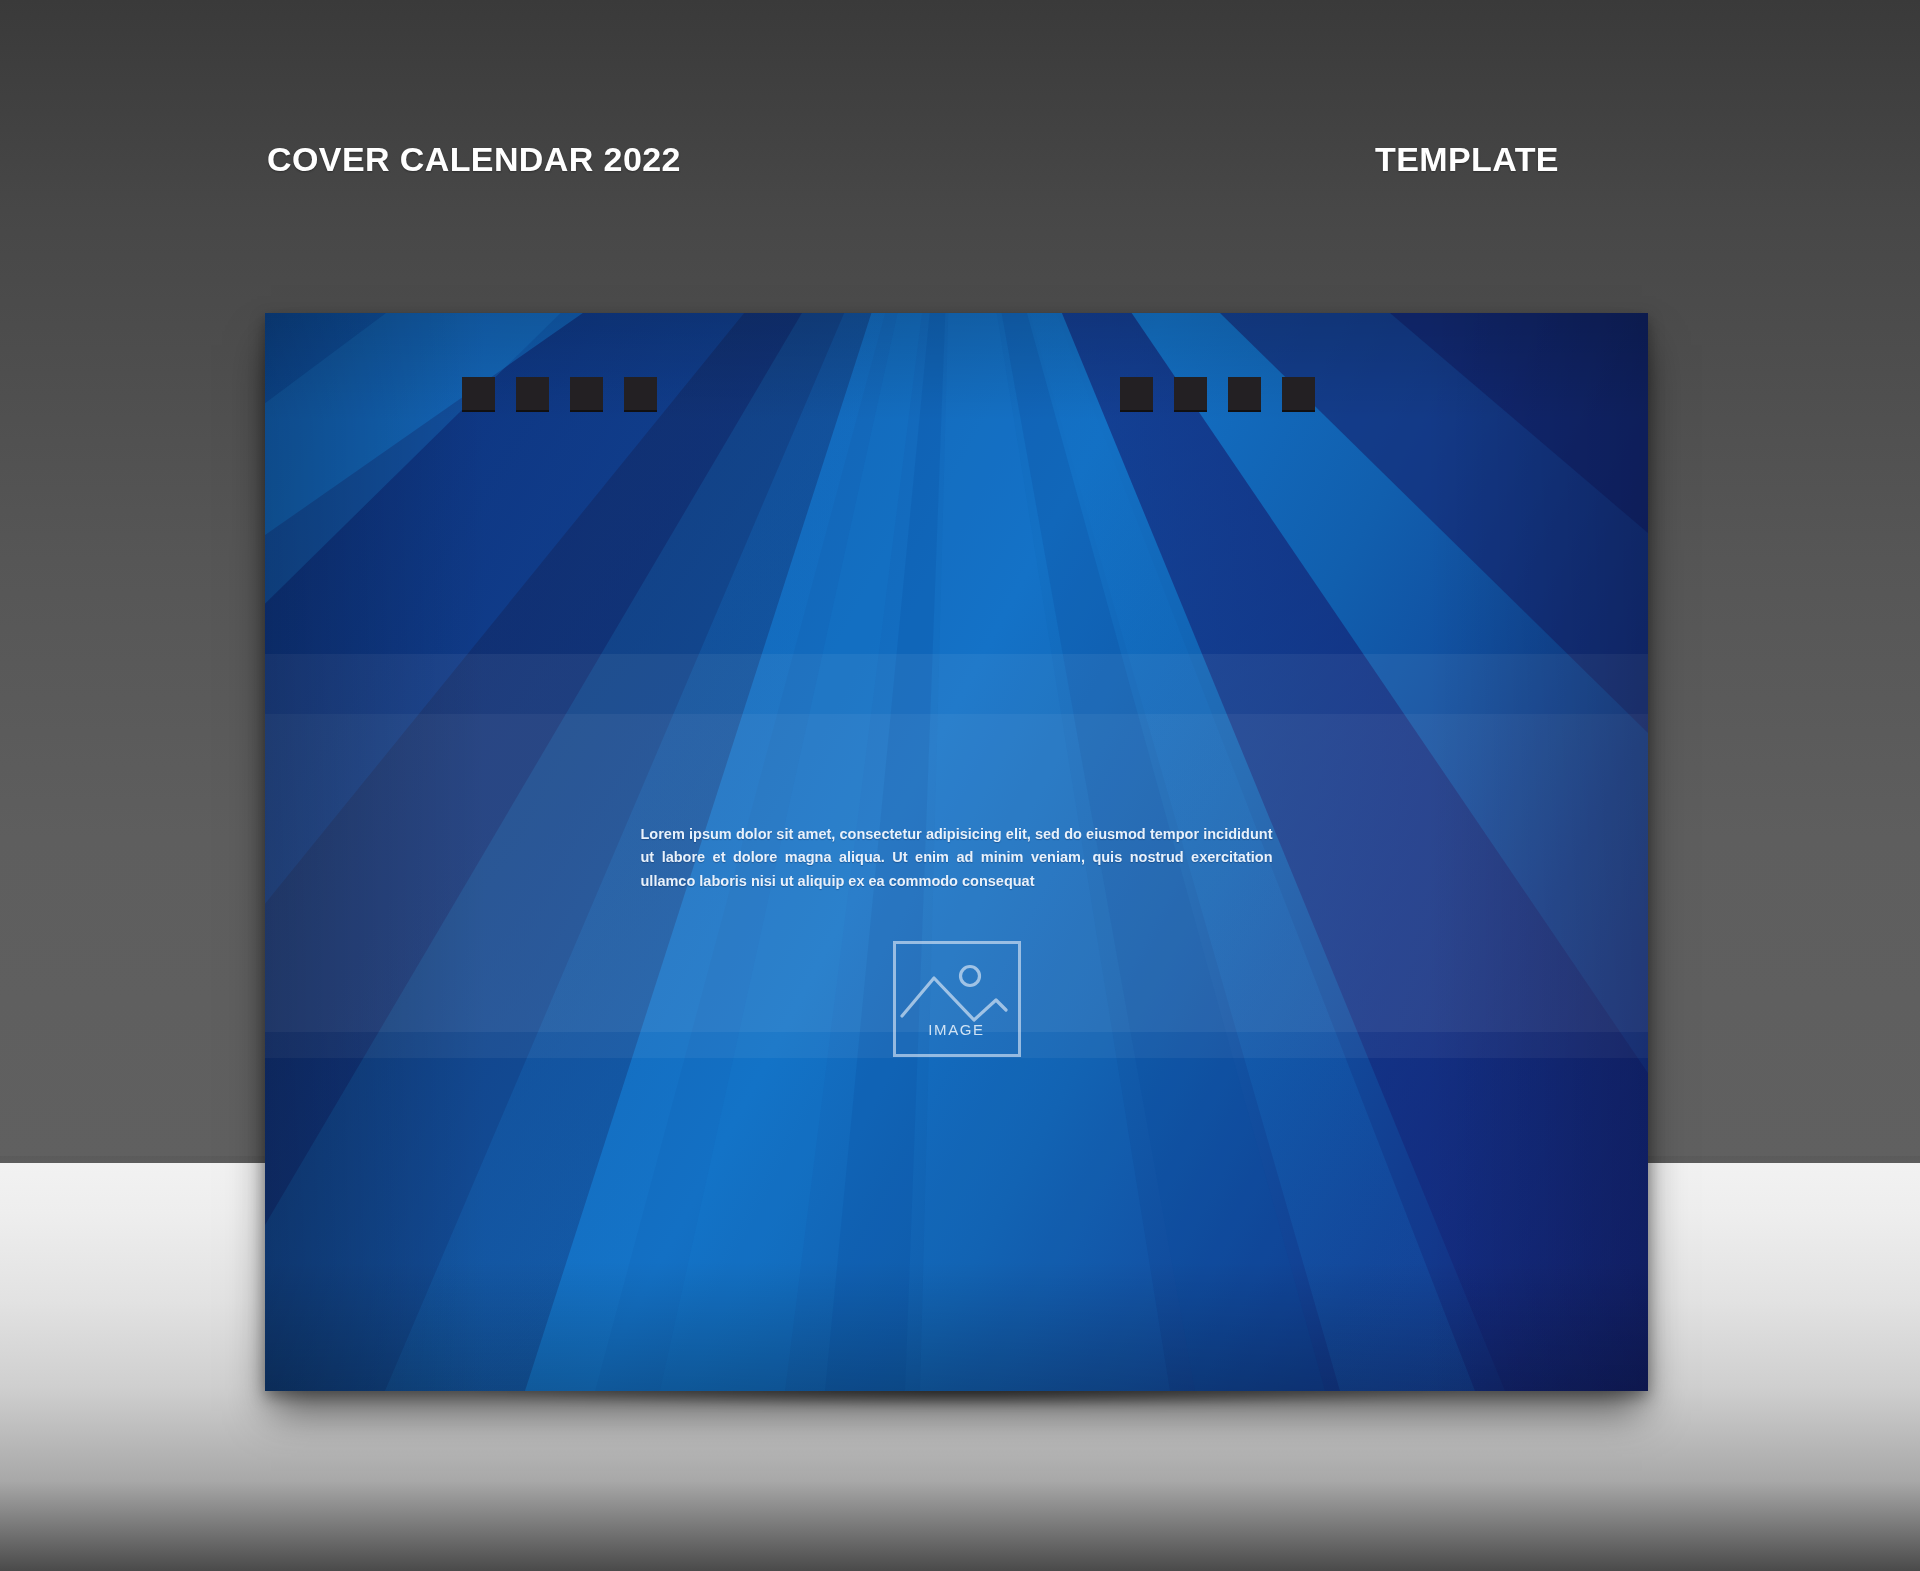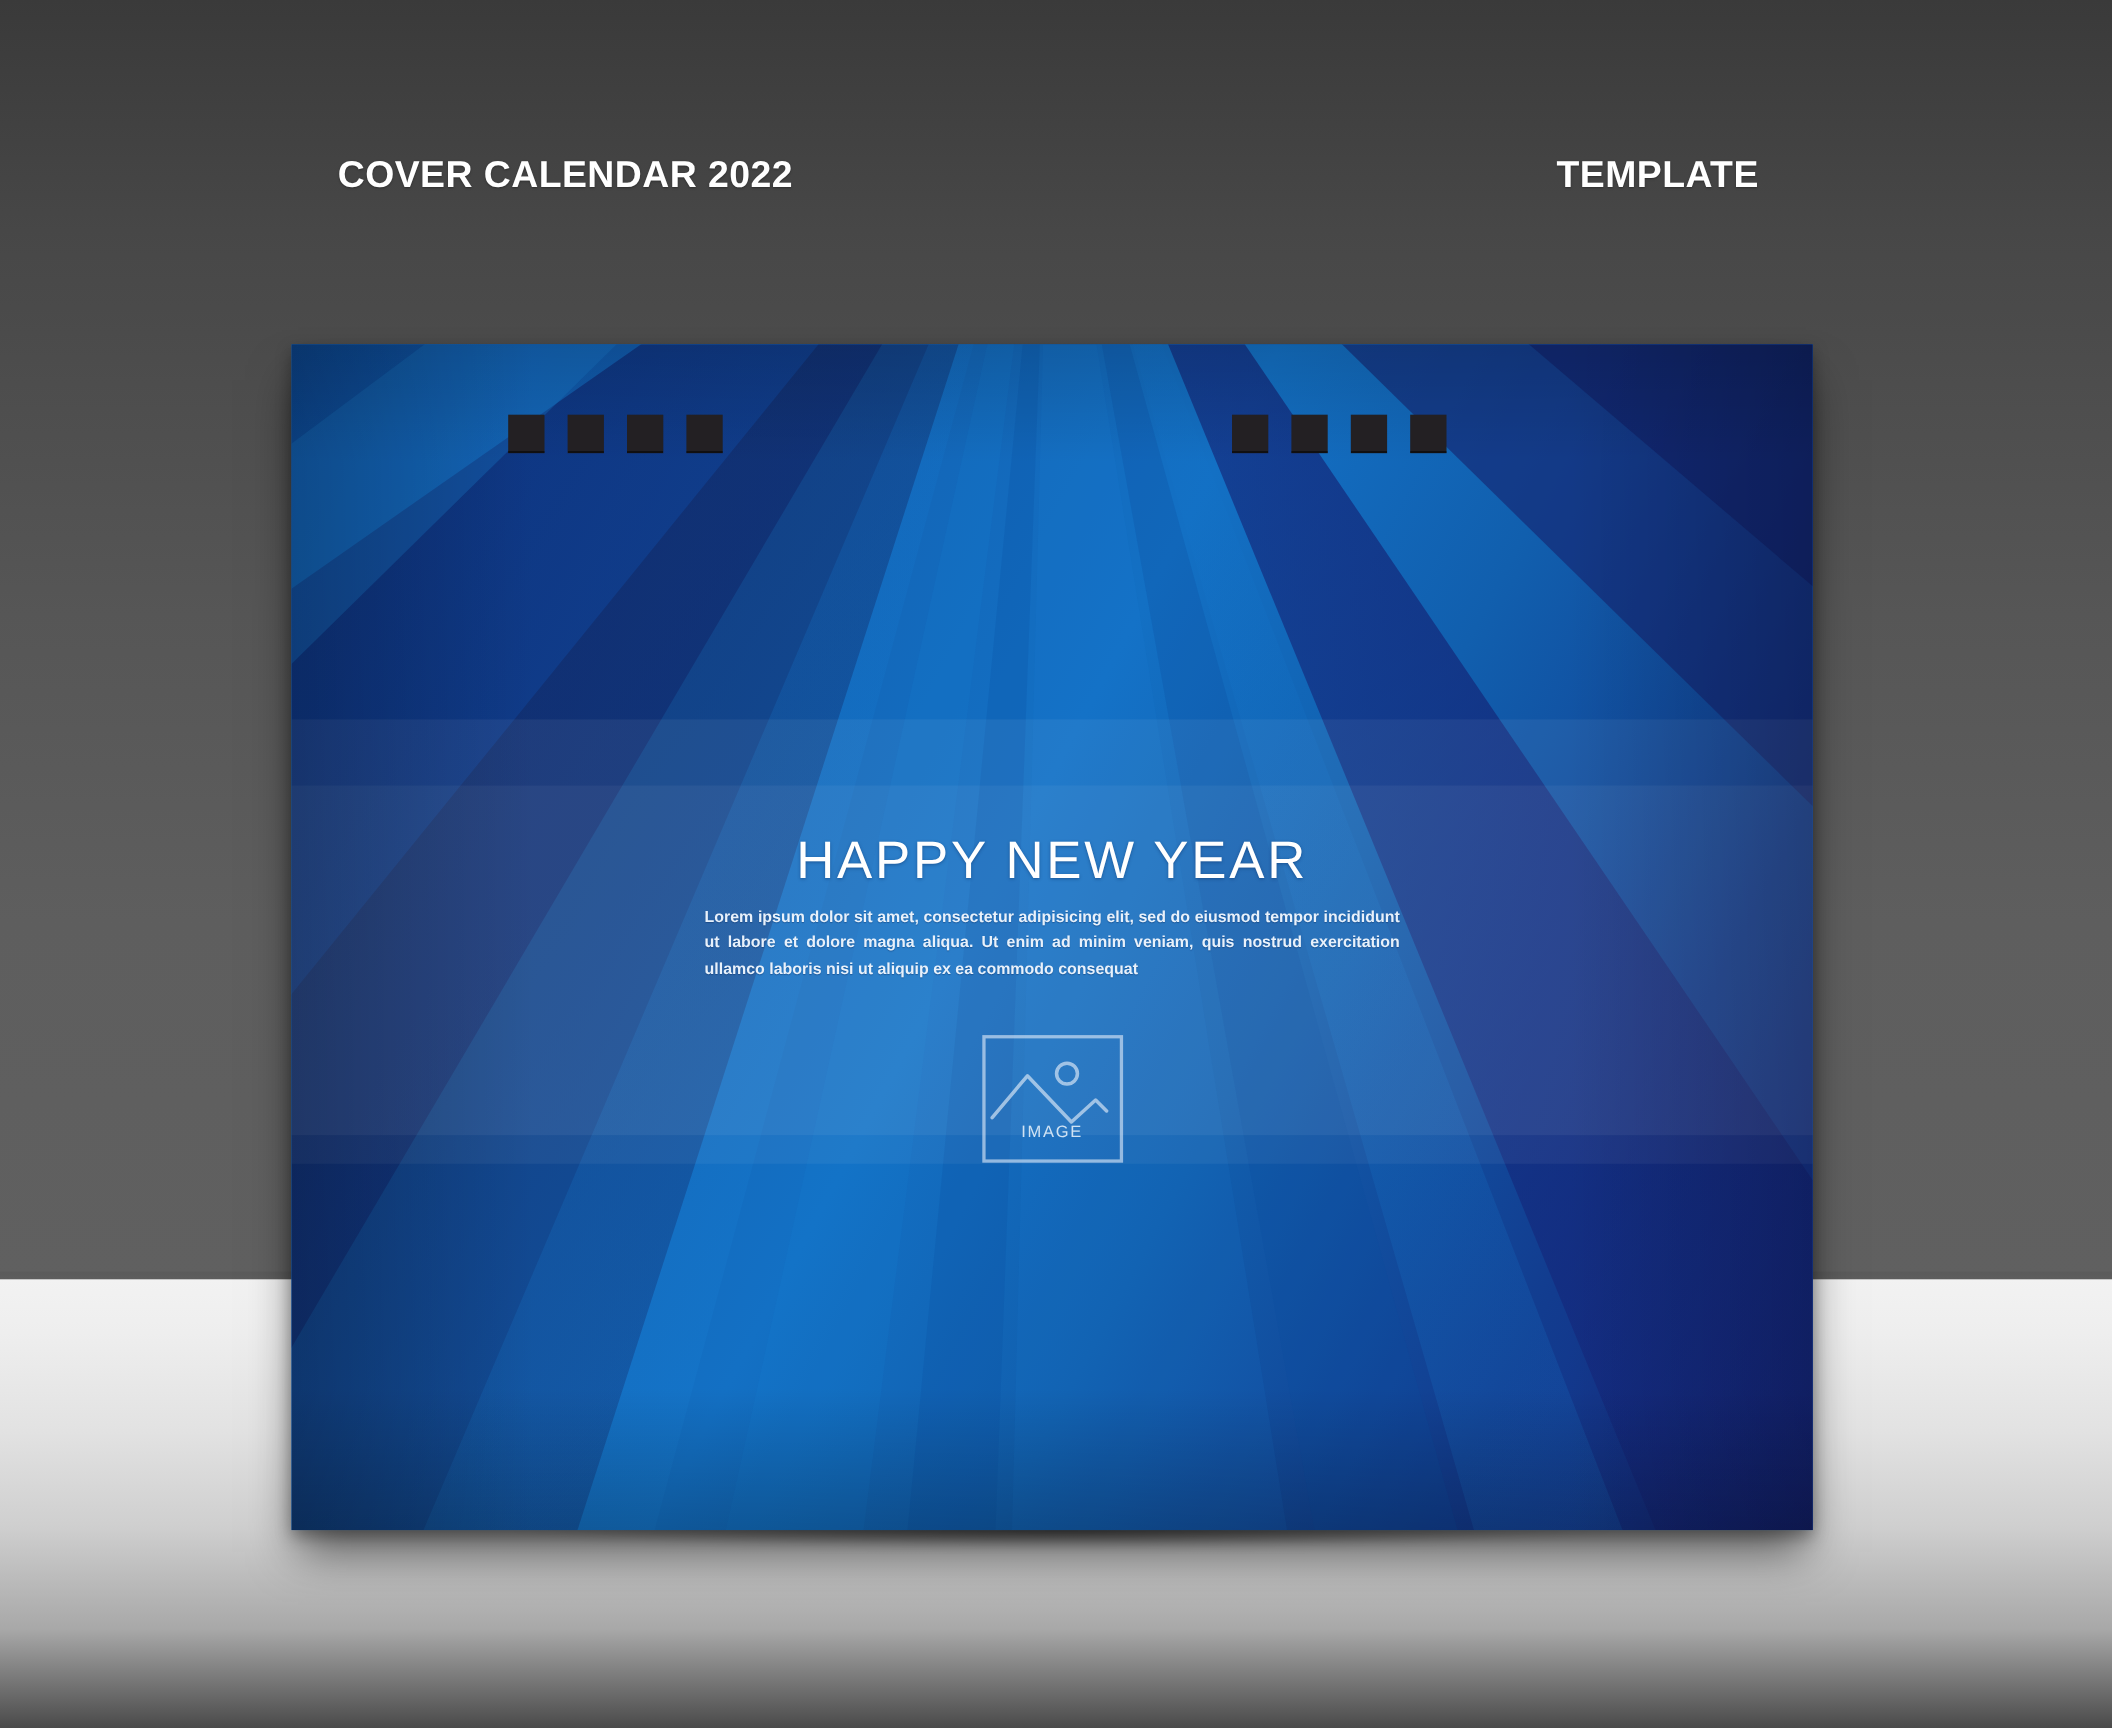--- a/index.html
+++ b/index.html
@@ -27,21 +27,20 @@
     position:absolute;left:0;top:1163px;width:1920px;height:150px;
     background:radial-gradient(ellipse 900px 140px at 50% 0%,rgba(255,255,255,.75) 0%,rgba(255,255,255,0) 75%);
   }
 
   
   .hdr{
     position:absolute;top:140px;color:#ffffff;
     font-weight:bold;font-size:34px;letter-spacing:.4px;
     text-shadow:0 1px 2px rgba(0,0,0,.35);
     white-space:nowrap;
-    margin-left:40px;
   }
   #hdr-left{left:267px;}
   #hdr-right{left:1375px;}
 
   
   .card{
     position:absolute;left:265px;top:313px;width:1383px;height:1078px;
     overflow:hidden;
     background:#0f57a8;
     box-shadow:0 26px 40px -6px rgba(0,0,0,.55), 0 6px 14px rgba(0,0,0,.35);
@@ -216,21 +215,20 @@
       <div class="hole" style="left:359px"></div>
       <div class="hole" style="left:855px"></div>
       <div class="hole" style="left:909px"></div>
       <div class="hole" style="left:963px"></div>
       <div class="hole" style="left:1017px"></div>
     </div>
 
     <div class="content">
 
 
-      <div class="hny">HAPPY NEW YEAR</div>
 
       <div class="lorem">Lorem ipsum dolor sit amet, consectetur adipisicing elit, sed do eiusmod tempor incididunt ut labore et dolore magna aliqua. Ut enim ad minim veniam, quis nostrud exercitation ullamco laboris nisi ut aliquip ex ea commodo consequat</div>
 
       <div class="imgph">
         <svg width="116" height="104" viewBox="0 0 116 104">
           <polyline points="6,72 38,34 78,76 100,56 110,66" fill="none" stroke="rgba(222,234,248,.66)" stroke-width="3.2" stroke-linejoin="round" stroke-linecap="round"></polyline>
           <circle cx="74" cy="32" r="9.5" fill="none" stroke="rgba(222,234,248,.66)" stroke-width="3.2"></circle>
         </svg>
         <div class="cap">IMAGE</div>
       </div>

